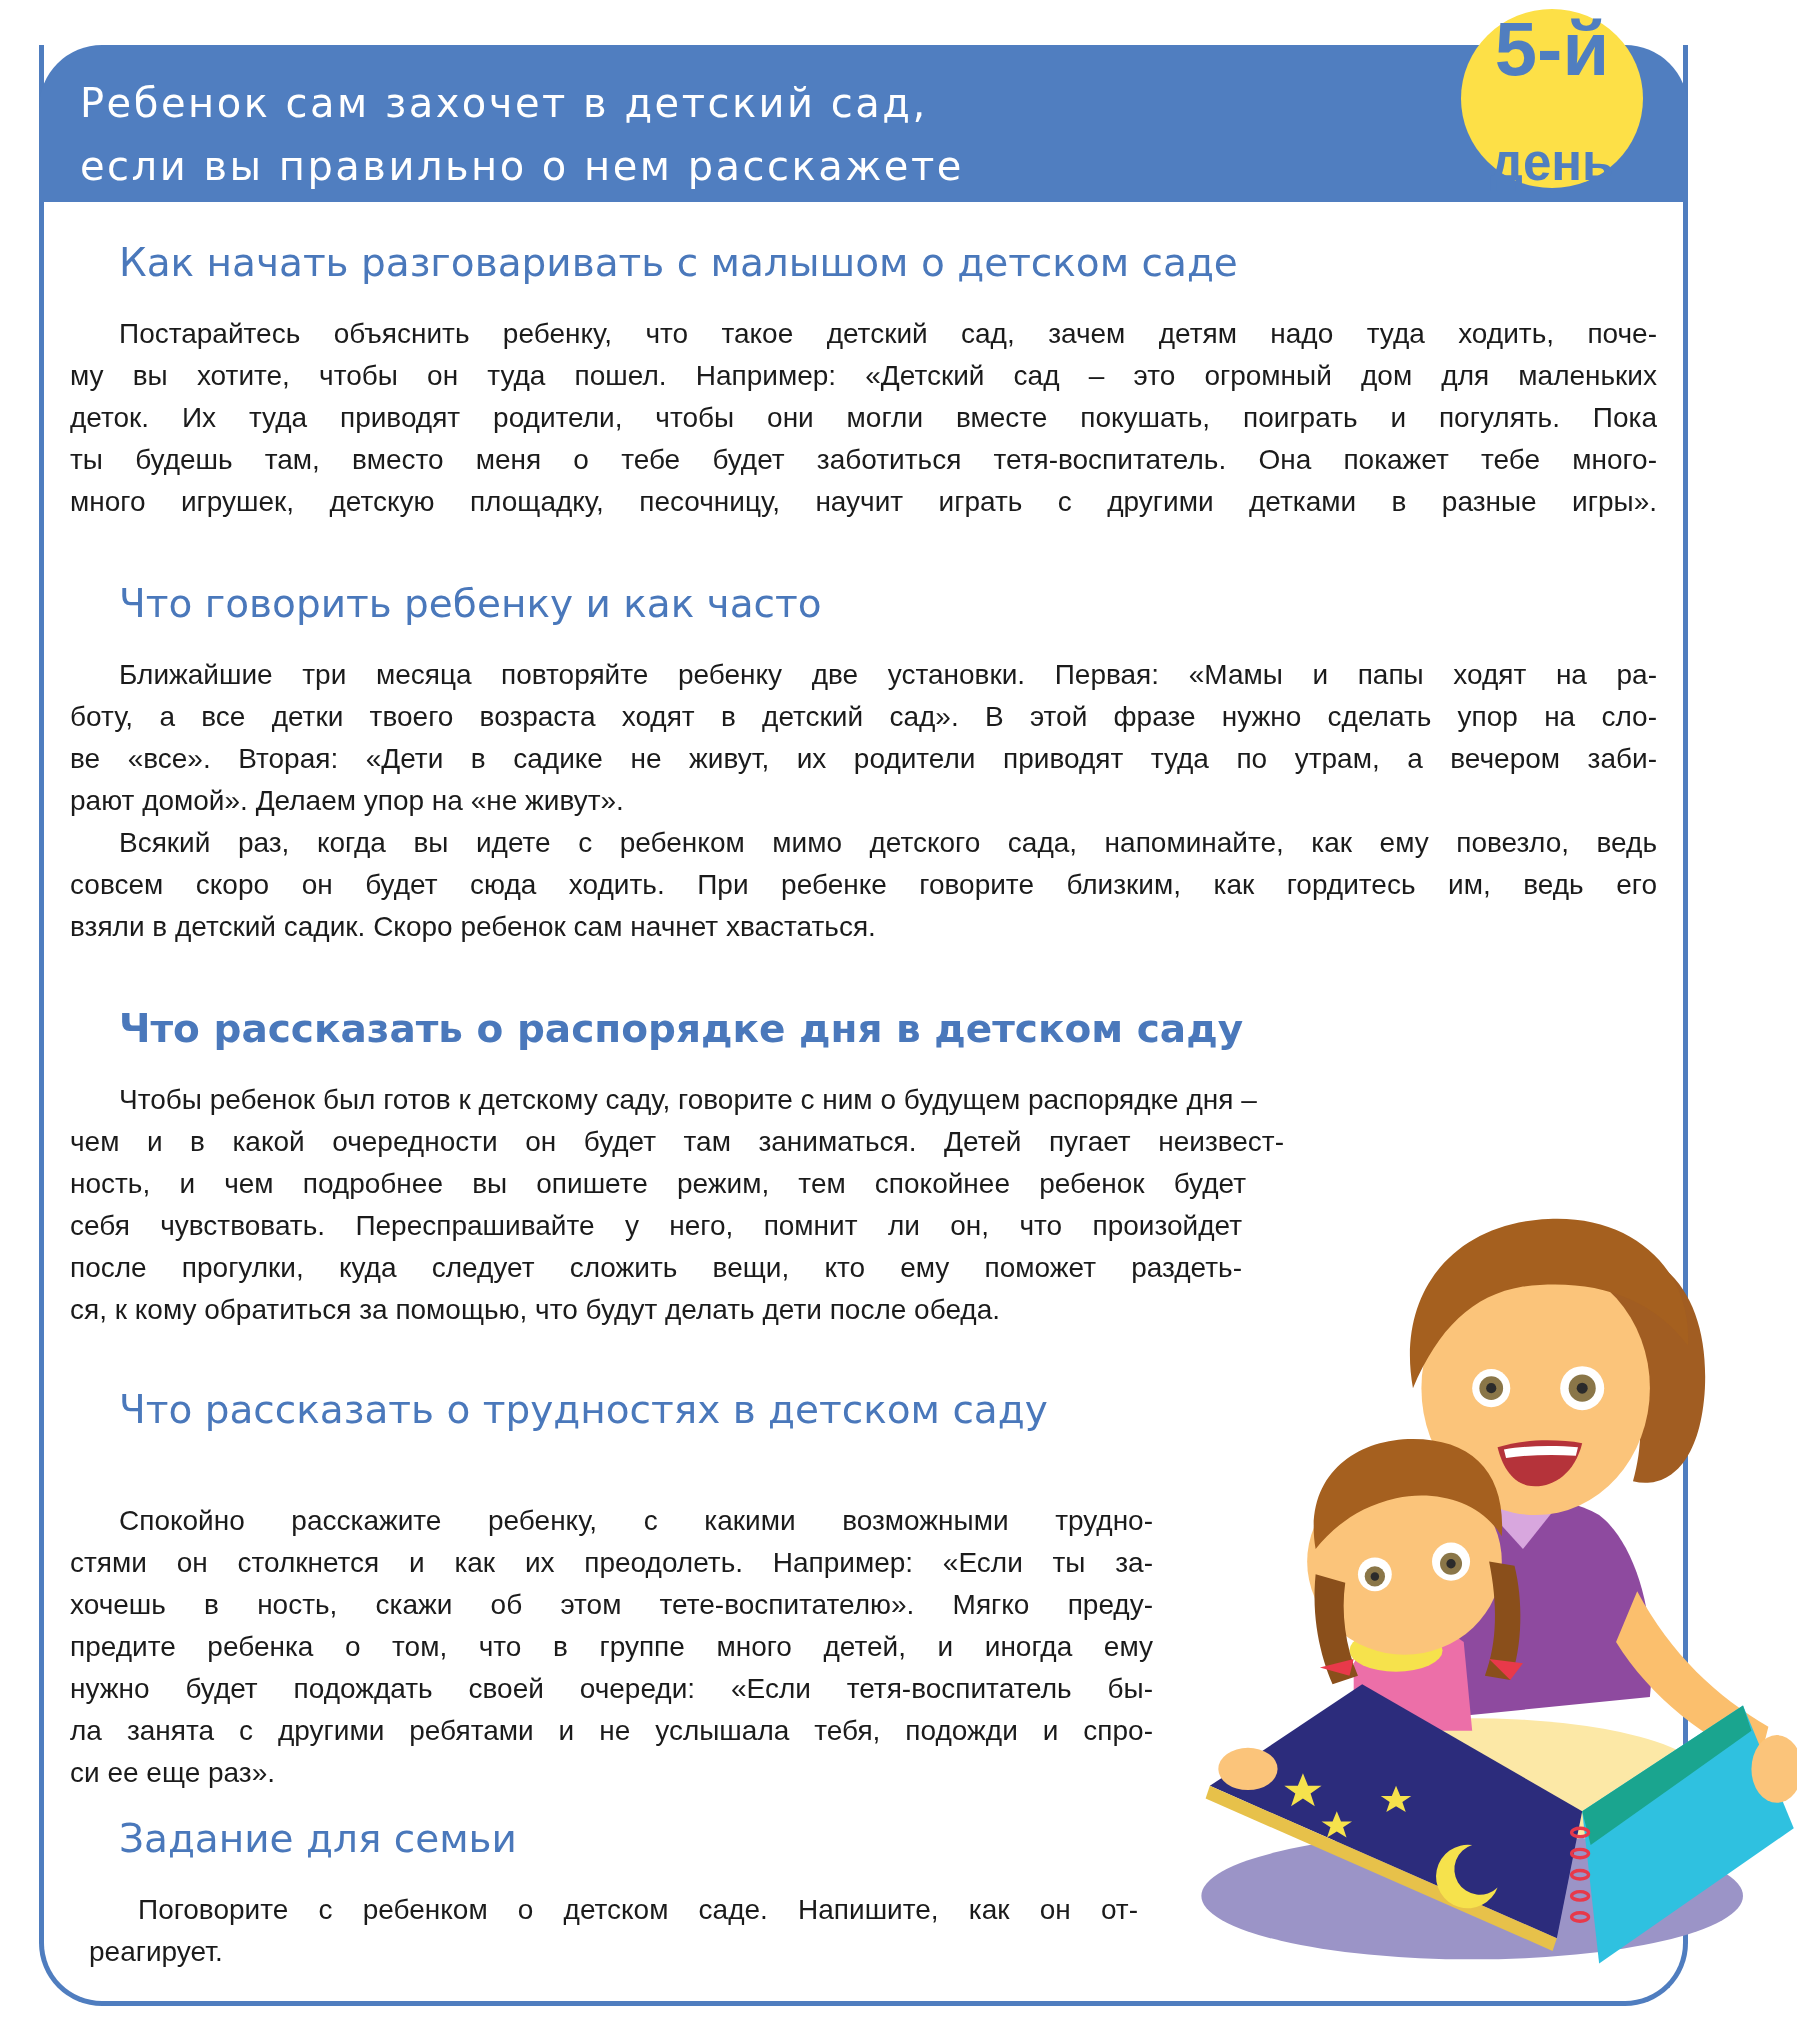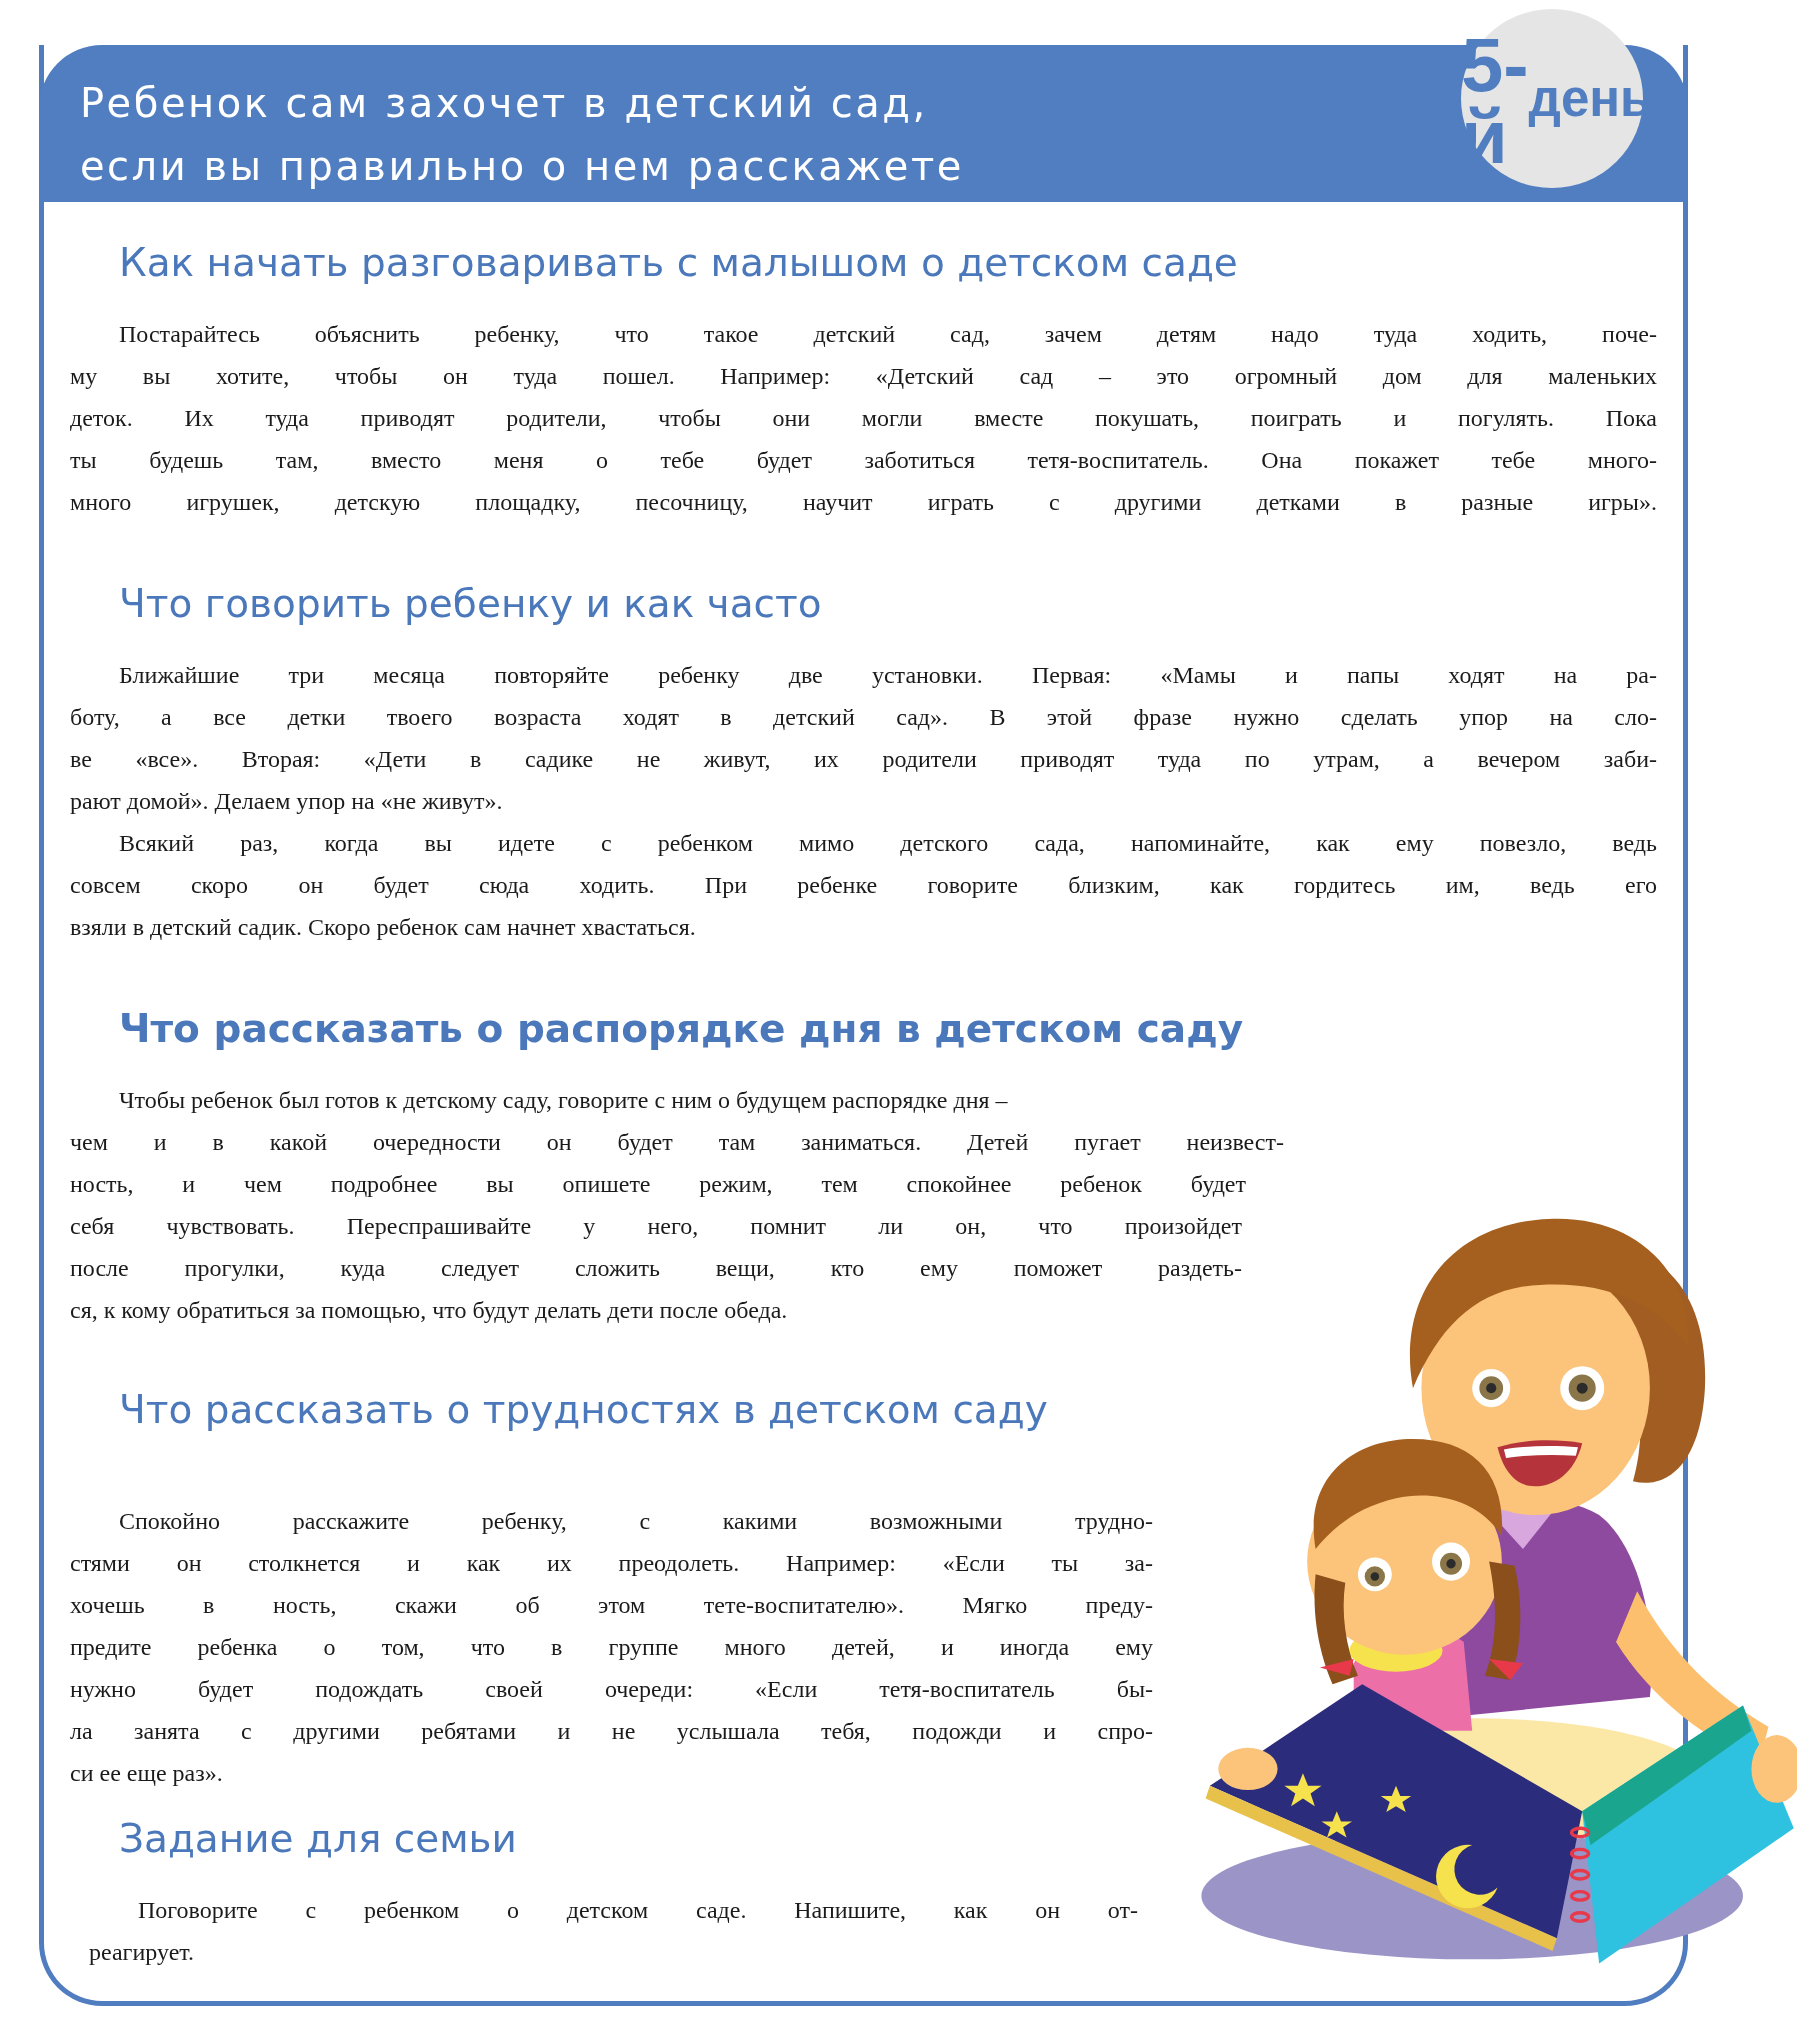--- a/index.html
+++ b/index.html
@@ -14,32 +14,32 @@
     background:#507ec0; border-radius:63px 63px 0 0;
   }
   .header-title {
     position:absolute; left:80px; top:72px; color:#ffffff;
     font-family:"DejaVu Sans", sans-serif; font-weight:normal;
     font-size:40px; line-height:63px; letter-spacing:2.5px;
   }
   .header-title div { white-space:nowrap; }
   .badge {
     position:absolute; left:1461px; top:9.3px; width:182px; height:179px;
-    background:#e5e5e5; border-radius:50%;
-    display:flex; flex-direction:row; align-items:center; justify-content:space-between;
+    background:#fde047; border-radius:50%;
+    display:flex; flex-direction:column; align-items:center; justify-content:space-between;
     color:#507ec0; font-family:"Liberation Sans", sans-serif; font-weight:bold;
   }
   .badge-num { font-size:76px; line-height:72px; margin-top:4.2px; }
   .badge-day { font-size:51px; line-height:51px; }
   .content { position:absolute; left:0; top:0; width:1798px; height:2035px;padding-left:33px; }
   .heading {
     position:absolute; left:119px; color:#4a78bb; font-family:"DejaVu Sans", sans-serif;
     font-size:39px; line-height:47px; white-space:nowrap; font-weight:normal;
   }
-  .para { position:absolute; left:70px; color:#1b1b1b; font-family:Liberation Serif, serif; font-size:24px; }
+  .para { position:absolute; left:70px; color:#1b1b1b; font-family:Liberation Sans, sans-serif; font-size:28px; }
   .para .line { height:42px; line-height:42px; white-space:nowrap; text-align:justify; text-align-last:justify; overflow:hidden; }
   .para .line.first { padding-left:49px; }
   .para .line.last { text-align-last:left; }
   .illustration { position:absolute; left:1176px; top:1168px; width:622px; height:838px; }
 </style>
 </head>
 <body>
 
 <div class="frame"></div>
 

